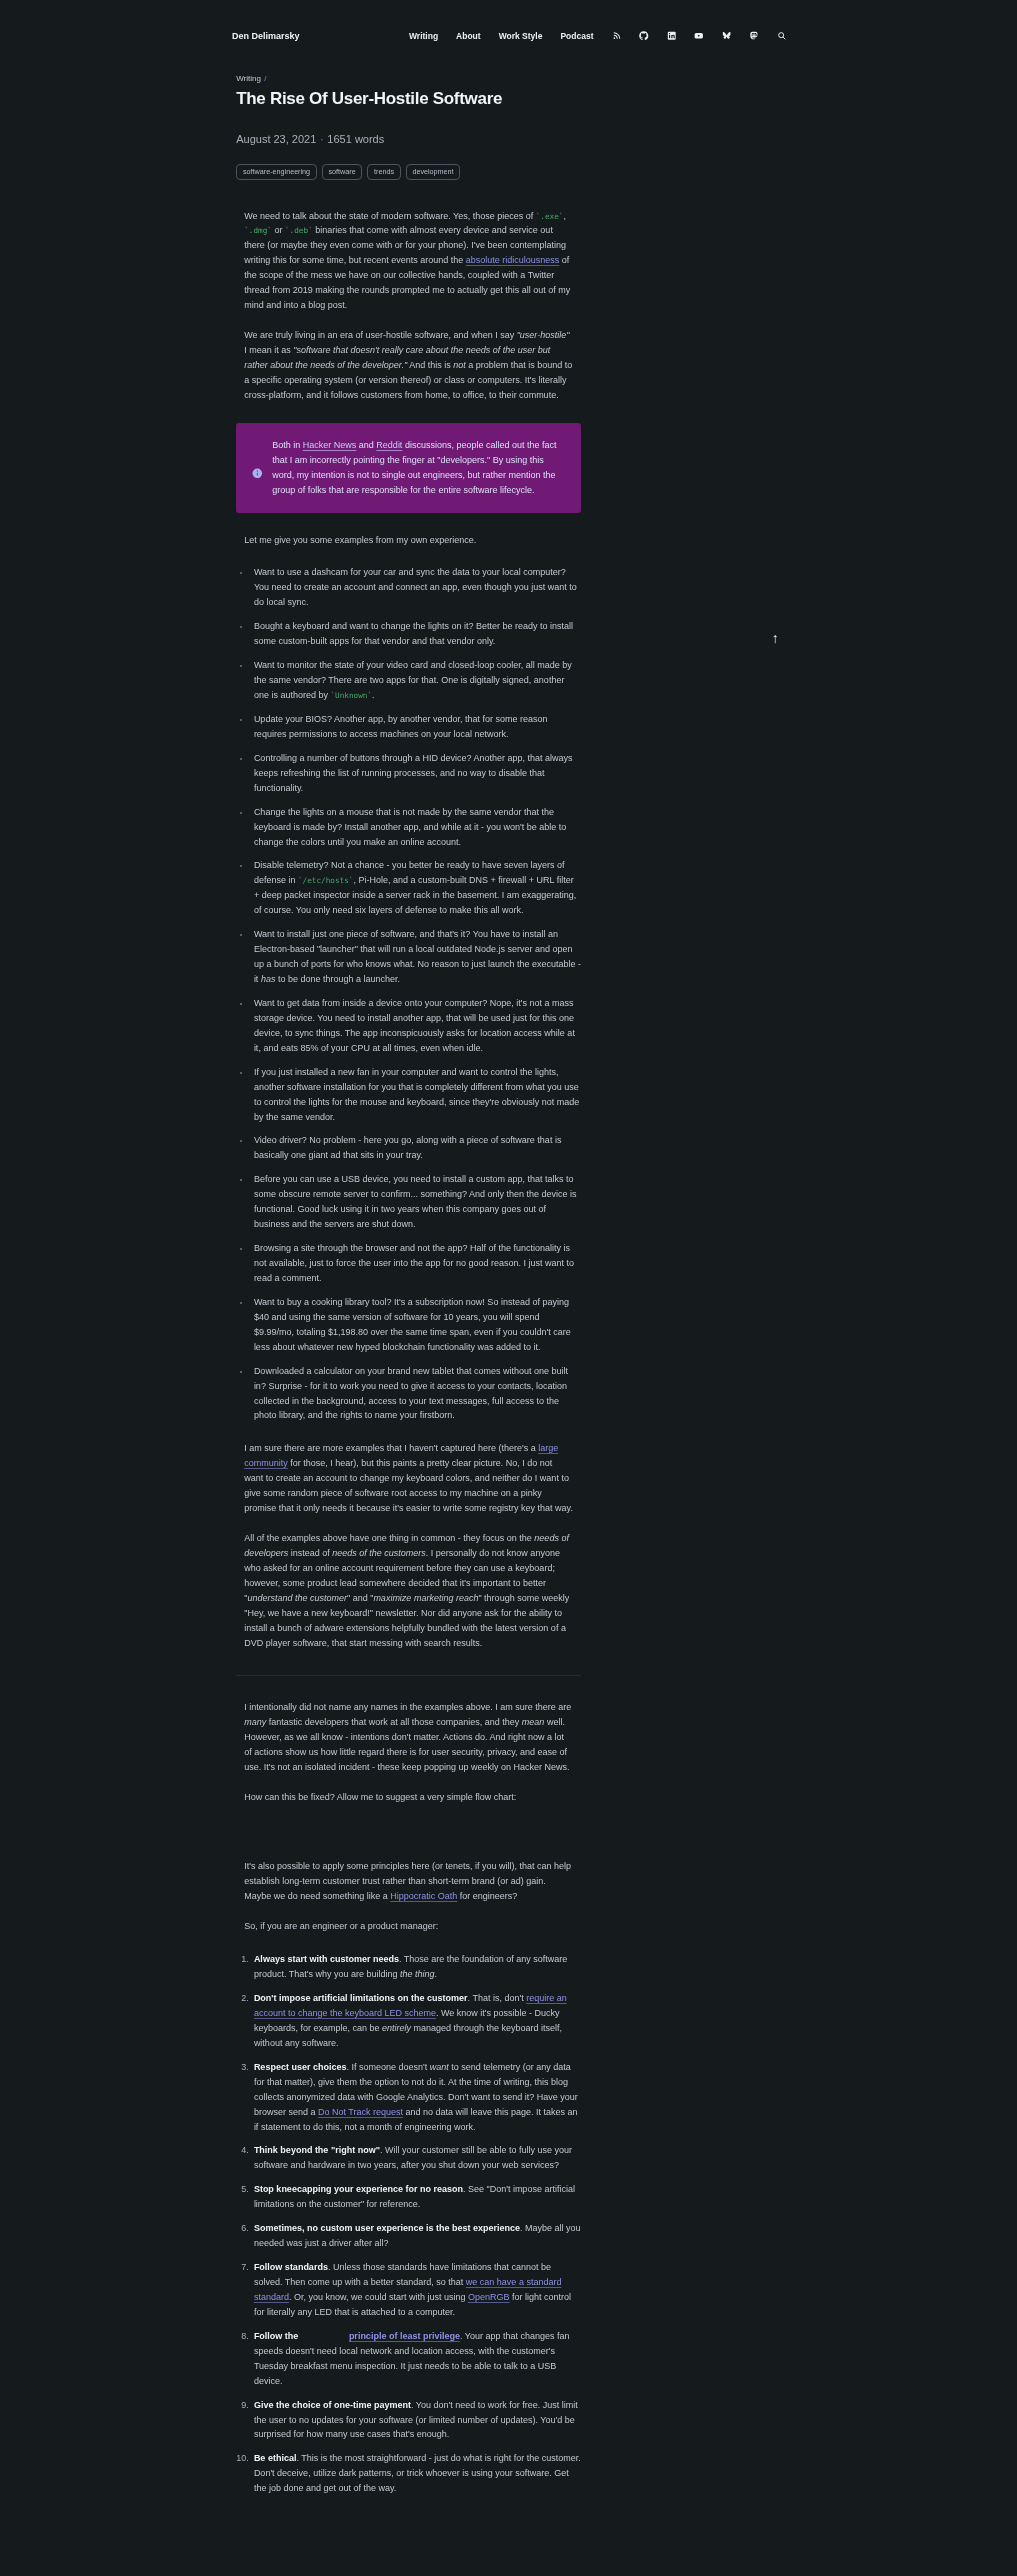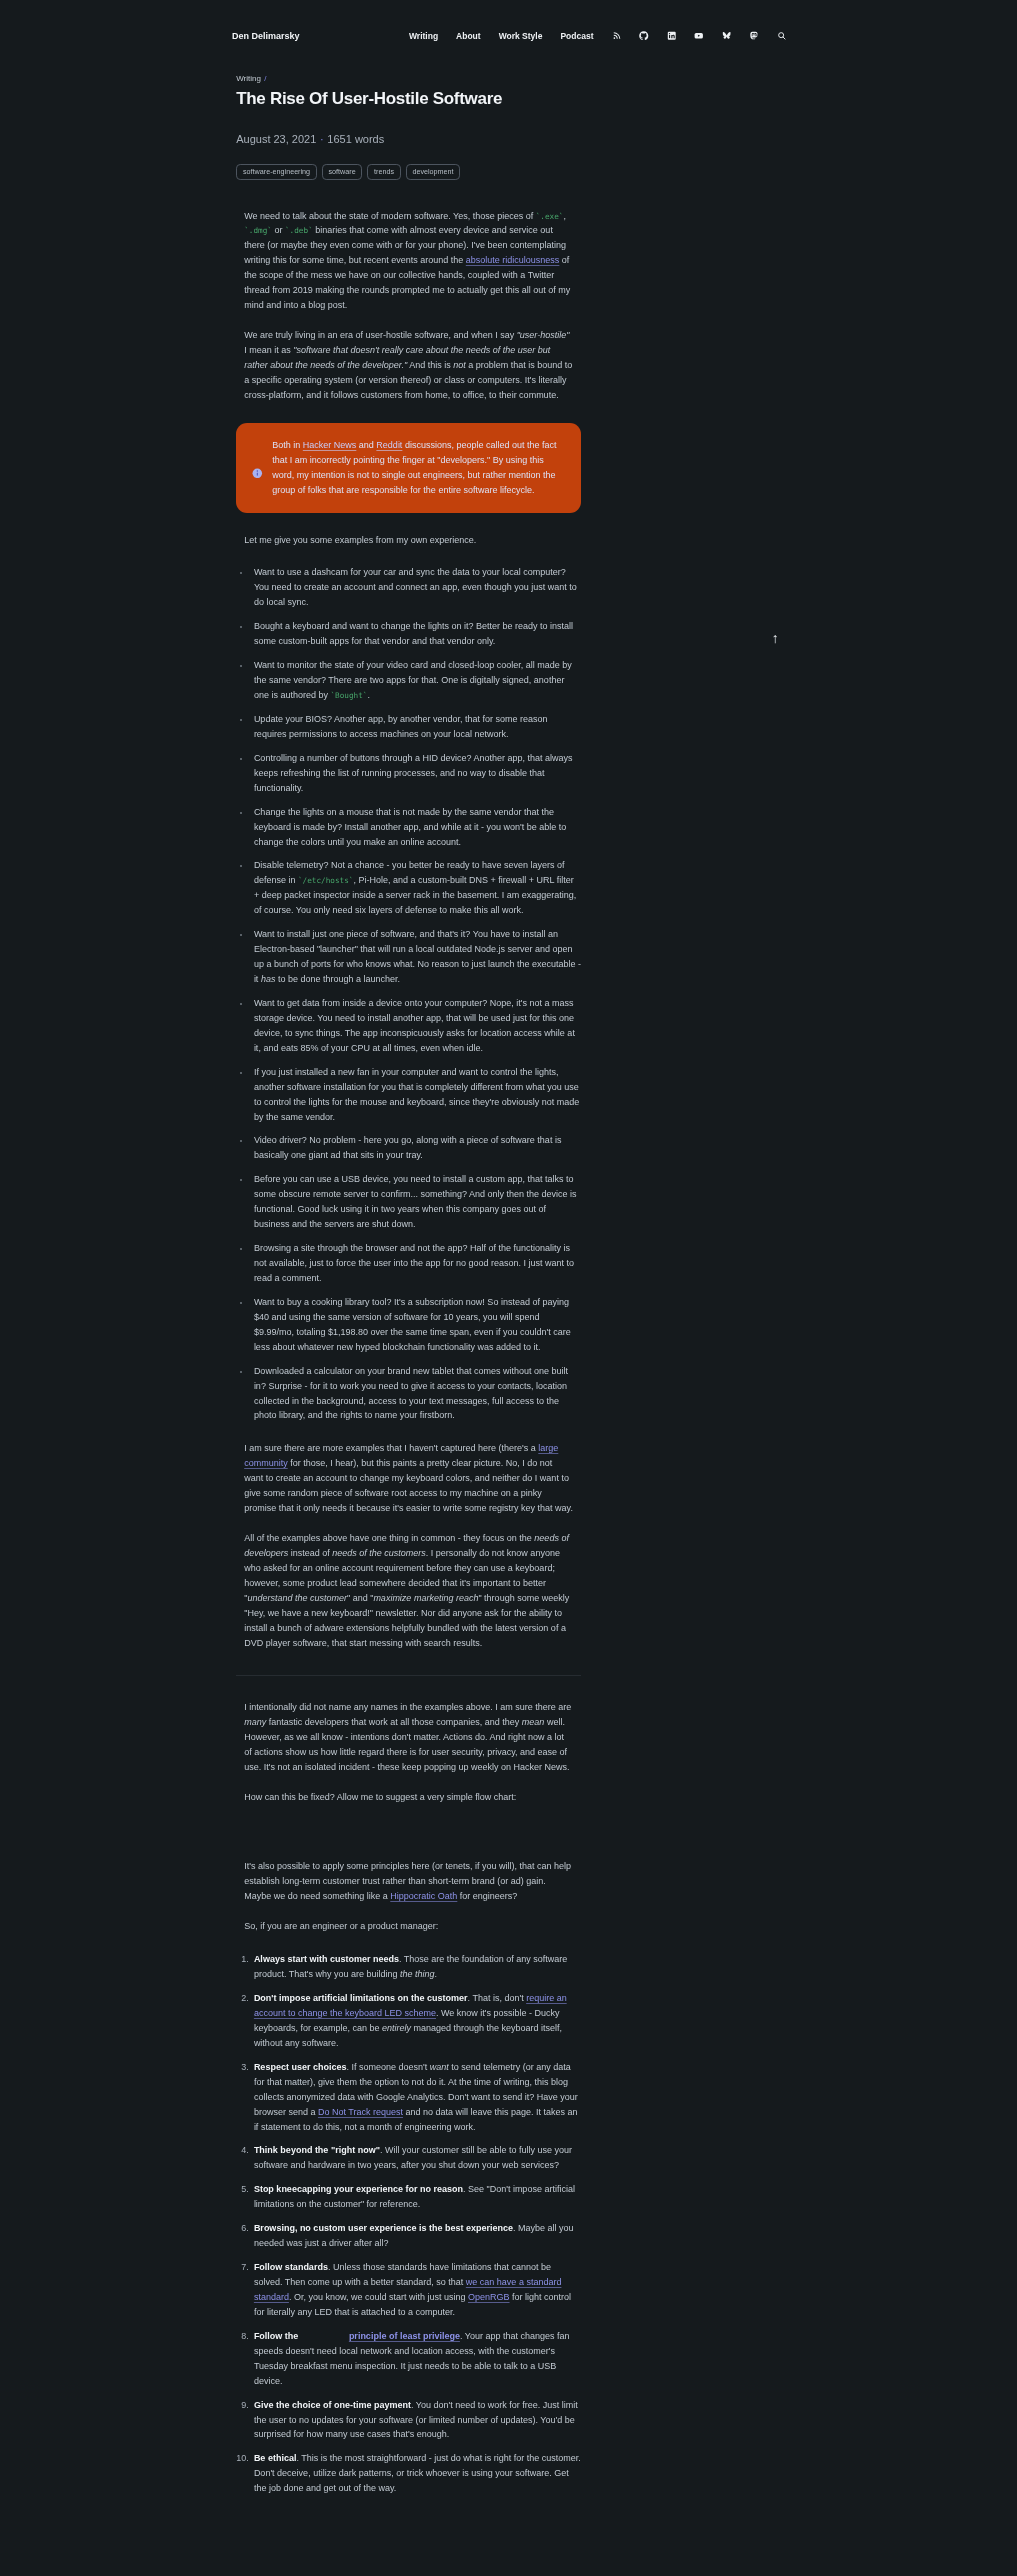--- a/index.html
+++ b/index.html
@@ -26,21 +26,21 @@
   .meta .dot{color:#7e83e0;margin:0 3.7px;}
   .tags{margin-top:19px;display:flex;gap:4.8px;}
   .tag{border:0.5px solid #4d555f;border-radius:4.2px;padding:2.1px 5.8px;font-size:7.2px;
     color:#b6bec6;text-decoration:none;}
   
   .post-body{margin-top:29px;font-size:9px;line-height:1.66;}
   .post-body p{margin:15px 8px;}
   code{font-family:"DejaVu Sans Mono",monospace;font-size:7.7px;color:#47a56a;}
   strong{color:#f2f5f8;font-weight:700;}
   em{font-style:italic;}
-  .callout{background:#c2410c;border-radius:11px;padding:15px 16px;display:flex;gap:9.5px;
+  .callout{background:#701a75;border-radius:3px;padding:15px 16px;display:flex;gap:9.5px;
     align-items:flex-start;margin:20px 0;color:#dde1f6;}
   .callout p{margin:0;}
   .callout a{color:#c9cefb;text-decoration-color:rgba(201,206,251,.6);}
   .callout .ci{flex:0 0 auto;margin-top:30px;}
   ul.post-list,ol.post-list{margin:18px 0;padding-left:15px;}
   ul.post-list li,ol.post-list li{margin:9px 0;padding-left:2.7px;}
   ul.post-list li::marker{color:#6f7880;font-size:6.9px;}
   ol.post-list li::marker{color:#a8b0ba;}
   hr{border:none;border-top:0.5px solid #262c31;margin:24.4px 0;}
   
@@ -127,21 +127,21 @@
               <circle cx="10" cy="10" r="9" fill="#a9b2f0"></circle>
               <rect x="9.1" y="8.4" width="1.8" height="6.4" rx="0.9" fill="#4247b4"></rect>
               <circle cx="10" cy="5.7" r="1.25" fill="#4247b4"></circle>
             </svg></span>
           <p>Both in <a href="#">Hacker News</a> and <a href="#">Reddit</a> discussions, people called out the fact that I am incorrectly pointing the finger at "developers." By using this word, my intention is not to single out engineers, but rather mention the group of folks that are responsible for the entire software lifecycle.</p>
         </div>
         <p>Let me give you some examples from my own experience.</p>
         <ul class="post-list">
           <li>Want to use a dashcam for your car and sync the data to your local computer? You need to create an account and connect an app, even though you just want to do local sync.</li>
           <li>Bought a keyboard and want to change the lights on it? Better be ready to install some custom-built apps for that vendor and that vendor only.</li>
-          <li>Want to monitor the state of your video card and closed-loop cooler, all made by the same vendor? There are two apps for that. One is digitally signed, another one is authored by <code>`Bought`</code>.</li>
+          <li>Want to monitor the state of your video card and closed-loop cooler, all made by the same vendor? There are two apps for that. One is digitally signed, another one is authored by <code>`Unknown`</code>.</li>
           <li>Update your BIOS? Another app, by another vendor, that for some reason requires permissions to access machines on your local network.</li>
           <li>Controlling a number of buttons through a HID device? Another app, that always keeps refreshing the list of running processes, and no way to disable that functionality.</li>
           <li>Change the lights on a mouse that is not made by the same vendor that the keyboard is made by? Install another app, and while at it - you won't be able to change the colors until you make an online account.</li>
           <li>Disable telemetry? Not a chance - you better be ready to have seven layers of defense in <code>`/etc/hosts`</code>, Pi-Hole, and a custom-built DNS + firewall + URL filter + deep packet inspector inside a server rack in the basement. I am exaggerating, of course. You only need six layers of defense to make this all work.</li>
           <li>Want to install just one piece of software, and that's it? You have to install an Electron-based "launcher" that will run a local outdated Node.js server and open up a bunch of ports for who knows what. No reason to just launch the executable - it <em>has</em> to be done through a launcher.</li>
           <li>Want to get data from inside a device onto your computer? Nope, it's not a mass storage device. You need to install another app, that will be used just for this one device, to sync things. The app inconspicuously asks for location access while at it, and eats 85% of your CPU at all times, even when idle.</li>
           <li>If you just installed a new fan in your computer and want to control the lights, another software installation for you that is completely different from what you use to control the lights for the mouse and keyboard, since they're obviously not made by the same vendor.</li>
           <li>Video driver? No problem - here you go, along with a piece of software that is basically one giant ad that sits in your tray.</li>
           <li>Before you can use a USB device, you need to install a custom app, that talks to some obscure remote server to confirm... something? And only then the device is functional. Good luck using it in two years when this company goes out of business and the servers are shut down.</li>
           <li>Browsing a site through the browser and not the app? Half of the functionality is not available, just to force the user into the app for no good reason. I just want to read a comment.</li>
@@ -155,21 +155,21 @@
         <p>How can this be fixed? Allow me to suggest a very simple flow chart:</p>
         <div style="height: 24.4px;"></div>
         <p>It's also possible to apply some principles here (or tenets, if you will), that can help establish long-term customer trust rather than short-term brand (or ad) gain. Maybe we do need something like a <a href="#">Hippocratic Oath</a> for engineers?</p>
         <p>So, if you are an engineer or a product manager:</p>
         <ol class="post-list">
           <li><strong>Always start with customer needs</strong>. Those are the foundation of any software product. That's why you are building <em>the thing</em>.</li>
           <li><strong>Don't impose artificial limitations on the customer</strong>. That is, don't <a href="#">require an account to change the keyboard LED scheme</a>. We know it's possible - Ducky keyboards, for example, can be <em>entirely</em> managed through the keyboard itself, without any software.</li>
           <li><strong>Respect user choices</strong>. If someone doesn't <em>want</em> to send telemetry (or any data for that matter), give them the option to not do it. At the time of writing, this blog collects anonymized data with Google Analytics. Don't want to send it? Have your browser send a <a href="#">Do Not Track request</a> and no data will leave this page. It takes an if statement to do this, not a month of engineering work.</li>
           <li><strong>Think beyond the "right now"</strong>. Will your customer still be able to fully use your software and hardware in two years, after you shut down your web services?</li>
           <li><strong>Stop kneecapping your experience for no reason</strong>. See "Don't impose artificial limitations on the customer" for reference.</li>
-          <li><strong>Browsing, no custom user experience is the best experience</strong>. Maybe all you needed was just a driver after all?</li>
+          <li><strong>Sometimes, no custom user experience is the best experience</strong>. Maybe all you needed was just a driver after all?</li>
           <li><strong>Follow standards</strong>. Unless those standards have limitations that cannot be solved. Then come up with a better standard, so that <a href="#">we can have a standard standard</a>. Or, you know, we could start with just using <a href="#">OpenRGB</a> for light control for literally any LED that is attached to a computer.</li>
           <li><strong>Follow the </strong><a href="#" style="font-weight: 700; padding-left: 48px;">principle of least privilege</a>. Your app that changes fan speeds doesn't need local network and location access, with the customer's Tuesday breakfast menu inspection. It just needs to be able to talk to a USB device.</li>
           <li><strong>Give the choice of one-time payment</strong>. You don't need to work for free. Just limit the user to no updates for your software (or limited number of updates). You'd be surprised for how many use cases that's enough.</li>
           <li><strong>Be ethical</strong>. This is the most straightforward - just do what is right for the customer. Don't deceive, utilize dark patterns, or trick whoever is using your software. Get the job done and get out of the way.</li>
         </ol>
       </div>
 
   </article>
 
   <a href="#" class="scroll-top">↑</a>

